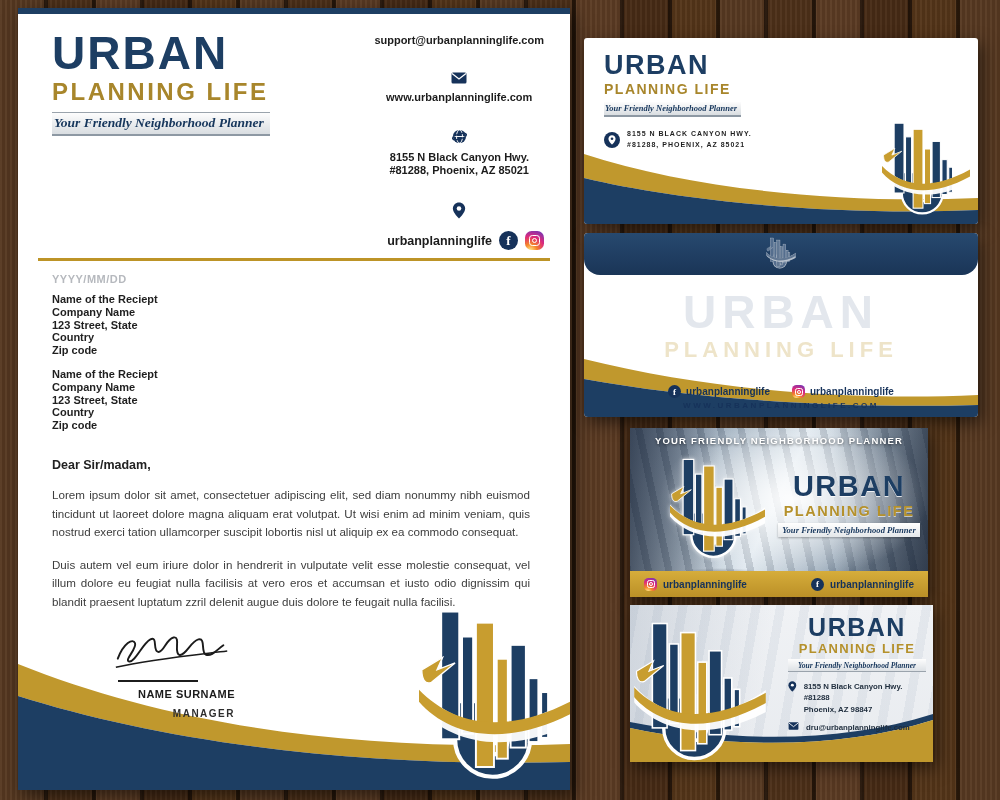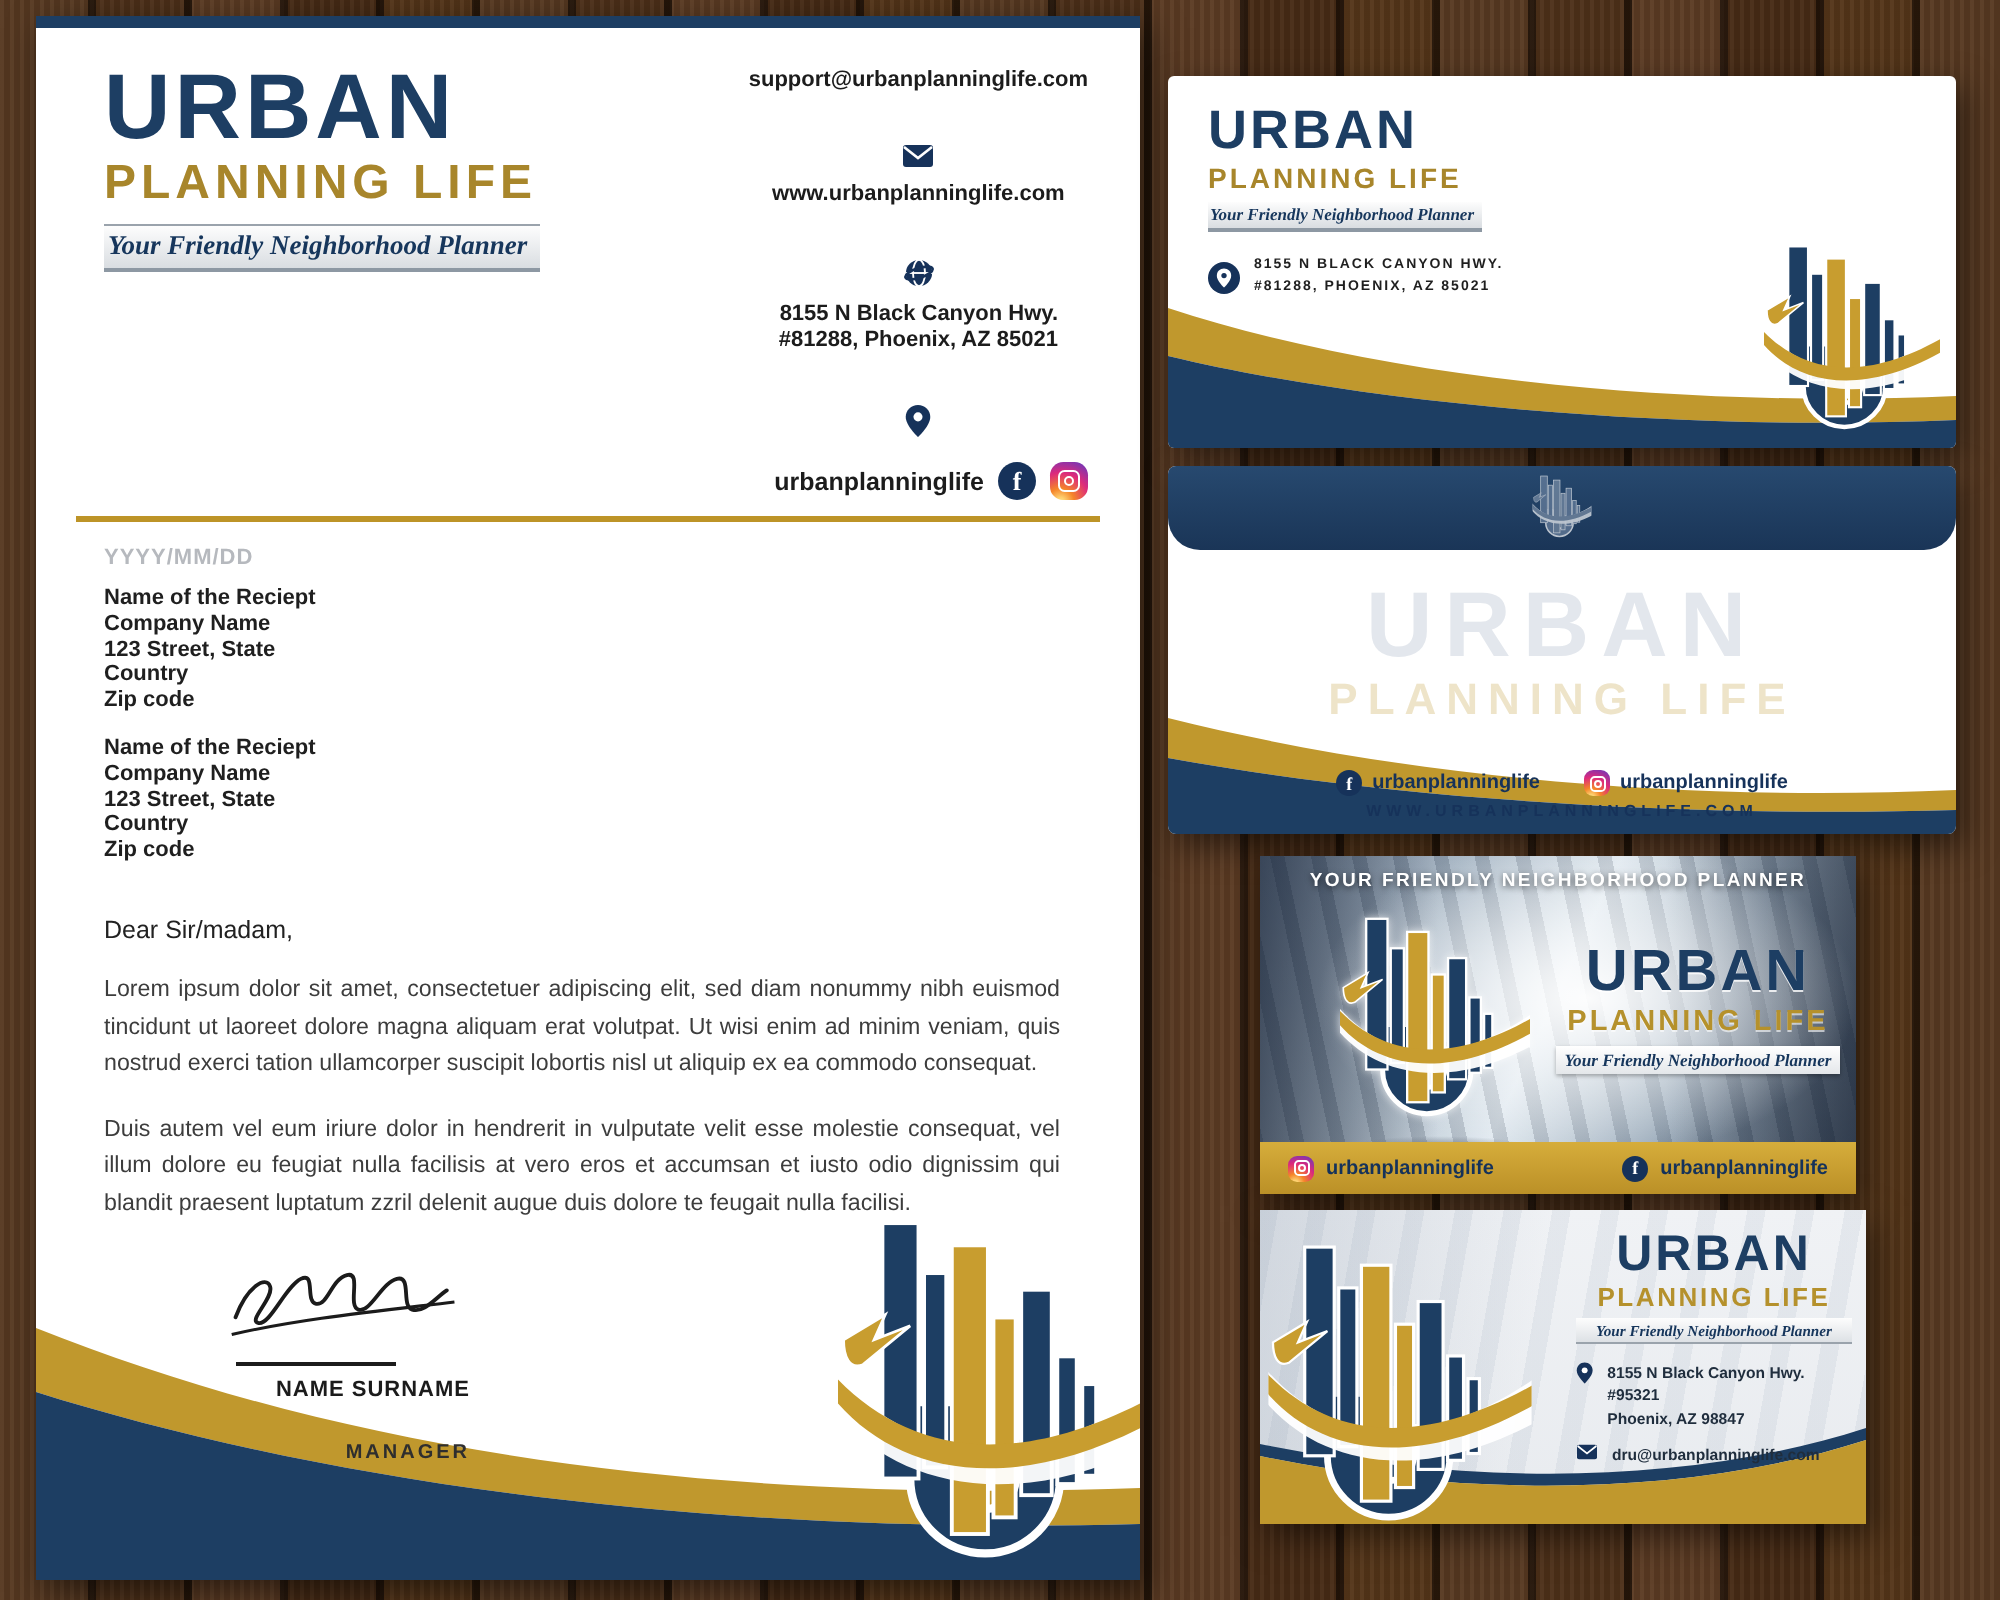--- a/index.html
+++ b/index.html
@@ -34,26 +34,26 @@
   .fb-badge{width:19px;height:19px;border-radius:50%;background:#16325a;color:#fff;display:flex;align-items:center;justify-content:center;
     font-family:"Liberation Serif",serif;font-weight:700;font-size:13px;}
   .ig-badge{width:19px;height:19px;border-radius:35%;position:relative;
     background:radial-gradient(circle at 28% 105%, #fed373 8%, #f58529 28%, #dd2a7b 60%, #8134af 88%, #515bd4 100%);}
   .ig-badge::before{content:"";position:absolute;inset:4px;border:1.6px solid #fff;border-radius:30%;}
   .ig-badge::after{content:"";position:absolute;inset:7px;border:1.6px solid #fff;border-radius:50%;}
   .gold-rule{height:3px;background:#bd9427;margin:8px 20px 0 20px;}
   .lh-body{padding:12px 40px 0 34px;position:relative;z-index:3;}
   .lh-date{color:#b6b9be;font-size:11px;font-weight:700;letter-spacing:0.5px;}
   .addr-block{font-size:11px;font-weight:700;color:#1f1f1f;line-height:12.8px;margin-top:8px;}
-  .lh-salutation{margin-top:26px;font-size:12.5px;font-weight:400;color:#222;}
+  .lh-salutation{margin-top:26px;font-size:12.5px;font-weight:700;color:#222;}
   .lh-para{margin:14px 0 0 0;font-size:11.6px;line-height:18.6px;color:#3d3d3d;text-align:justify;font-weight:500;}
   .sig-wrap{margin:14px 0 0 28px;width:155px;text-align:right;position:relative;z-index:4;}
   .sig-line{width:80px;height:2.5px;background:#1c1c1c;margin:2px auto 6px auto;}
   .sig-name{font-size:11px;font-weight:800;letter-spacing:0.5px;color:#1b1b1b;}
-  .sig-title{font-size:10px;font-weight:700;letter-spacing:1.5px;color:#2e2e2e;margin-top:20px;}
+  .sig-title{font-size:10px;font-weight:700;letter-spacing:1.5px;color:#2e2e2e;margin-top:8px;}
   .lh-swoosh{position:absolute;left:0;bottom:0;width:552px;height:170px;z-index:1;}
   .lh-logo{position:absolute;right:-10px;bottom:-2px;height:186px;width:161px;z-index:2;}
 
   
   .env-front{left:584px;top:38px;width:394px;height:186px;border-radius:3px;overflow:hidden;}
   .ef-brand{padding:14px 0 0 20px;position:relative;z-index:3;}
   .ef-urban{font-size:27px;font-weight:800;letter-spacing:1.5px;color:#1d3e63;line-height:1;}
   .ef-pl{font-size:14px;font-weight:800;letter-spacing:1.5px;color:#a8862b;margin-top:2px;}
   .ef-tagline{display:inline-block;font-family:"Liberation Serif",serif;font-style:italic;font-weight:700;font-size:8.5px;color:#16365c;
     margin-top:4px;padding:1px 4px 2px 1px;background:linear-gradient(#fdfdfd,#d9dde1);border-bottom:2px solid #8d98a3;}
@@ -339,21 +339,21 @@
         <div class="cb-urban">URBAN</div>
         <div class="cb-pl">PLANNING LIFE</div>
         <div class="cb-tagline">Your Friendly Neighborhood Planner</div>
       </div>
       <div class="cb-rows">
         <div class="cb-row">
           <svg width="9" height="11" viewBox="0 0 14 18">
               <use href="#icon-pin"></use>
             </svg>
           <span class="txt">
-            <span>8155 N Black Canyon Hwy. #95321</span><br>
+            <span>8155 N Black Canyon Hwy. #81288</span><br>
             <span>Phoenix, AZ 98847</span>
           </span>
         </div>
         <div class="cb-row">
           <svg width="11" height="8" viewBox="0 0 16 12">
               <use href="#icon-envelope"></use>
             </svg>
           <span class="txt">dru@urbanplanninglife.com</span>
         </div>
 

